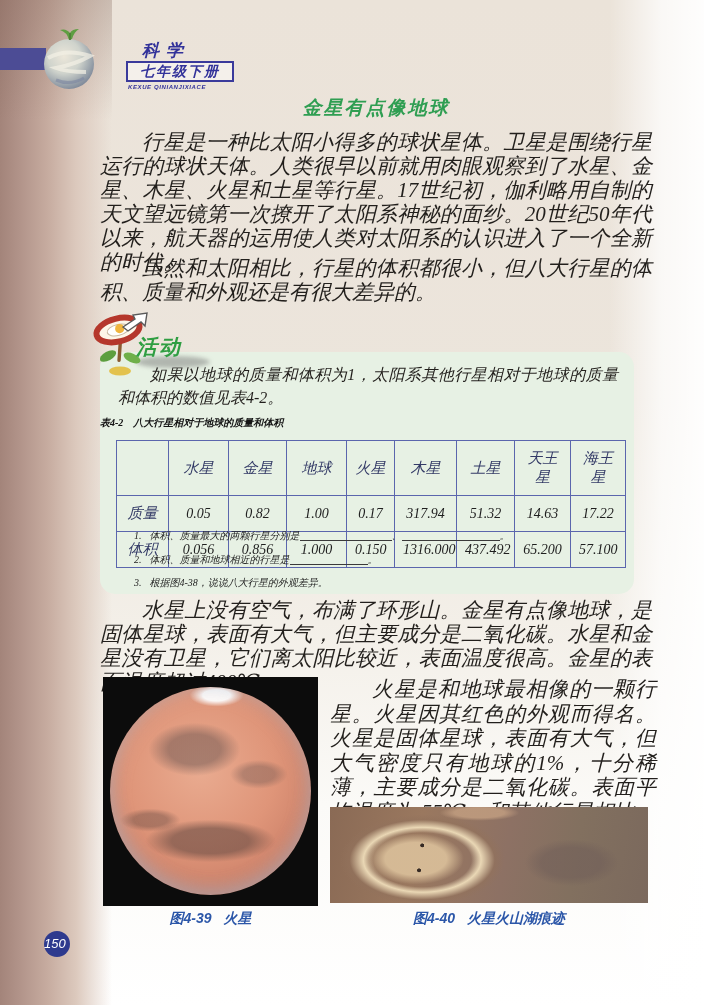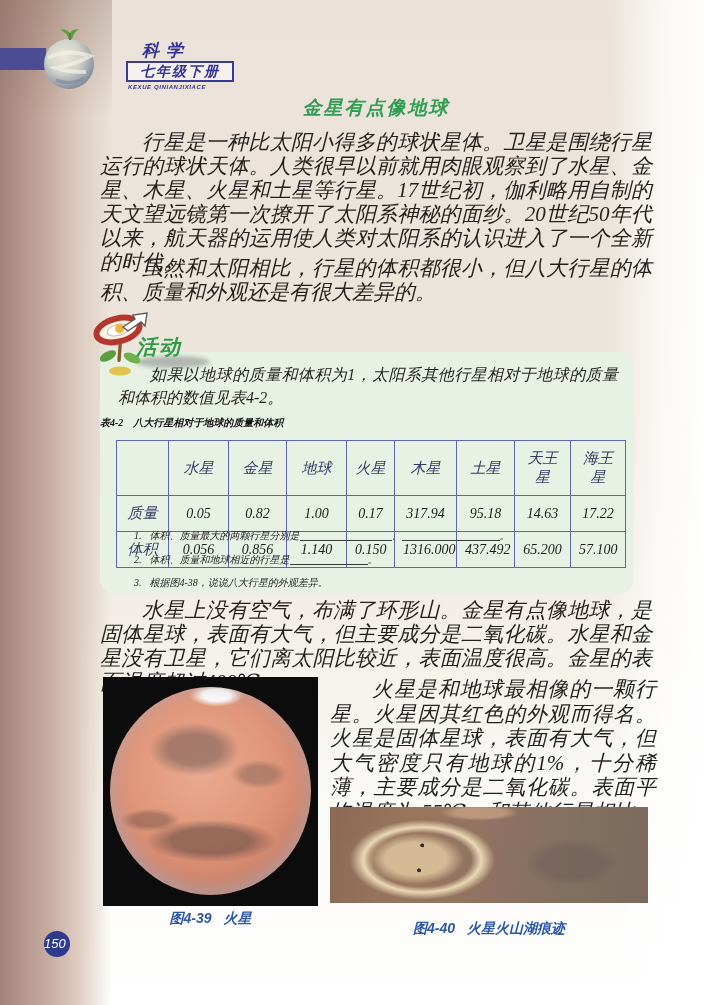--- a/index.html
+++ b/index.html
@@ -75,21 +75,21 @@
       radial-gradient(circle 3px at 29% 40%, #352a24 0 55%, rgba(53,42,36,0) 75%),
       radial-gradient(circle 3px at 28% 66%, #352a24 0 55%, rgba(53,42,36,0) 75%),
       radial-gradient(ellipse 64px 34px at 27% 54%, rgba(216,189,152,.95) 0 48%, rgba(216,189,152,0) 75%),
       radial-gradient(ellipse 98px 54px at 29% 55%, rgba(0,0,0,0) 50%, rgba(243,226,190,.9) 60%, rgba(146,114,92,.65) 74%, rgba(146,114,92,0) 84%),
       radial-gradient(ellipse 60px 30px at 76% 58%, rgba(110,92,88,.5) 0 50%, rgba(110,92,88,0) 78%),
       radial-gradient(ellipse 50px 10px at 47% 6%, rgba(196,160,130,.8) 0 50%, rgba(196,160,130,0) 80%),
       linear-gradient(100deg,#8a6a55 0%,#9a785f 28%,#8d7164 55%,#82705f 76%,#7b695d 100%);}
   .caption{position:absolute;top:910px;text-align:center;color:#2b56a8;font-weight:bold;
     font-size:14px;font-family:"Liberation Sans",sans-serif;}
   .cap1{left:103px;width:215px;}
-  .cap2{left:330px;width:318px;margin-top:10px;}
+  .cap2{left:330px;width:318px;}
   .cap-num{margin-right:12px;}
 
   .page-badge{position:absolute;left:44px;top:931px;width:26px;height:26px;border-radius:50%;
     background:#2e3a8e;color:#ffffff;font-size:13px;text-align:left;line-height:26px;
     font-family:"Liberation Sans",sans-serif;}
 </style>
 </head>
 <body>
 
 <div class="page">
@@ -165,29 +165,29 @@
         </tr>
       </thead>
     <tbody>
         <tr>
           <th>质量</th>
           <td>0.05</td>
           <td>0.82</td>
           <td>1.00</td>
           <td>0.17</td>
           <td>317.94</td>
-          <td>95.18</td>
+          <td>51.32</td>
           <td>14.63</td>
           <td>17.22</td>
         </tr>
         <tr>
           <th>体积</th>
           <td>0.056</td>
           <td>0.856</td>
-          <td>1.140</td>
+          <td>1.000</td>
           <td>0.150</td>
           <td>1316.000</td>
           <td>437.492</td>
           <td>65.200</td>
           <td>57.100</td>
         </tr>
       </tbody>
   </table>
 
   <div class="questions">

